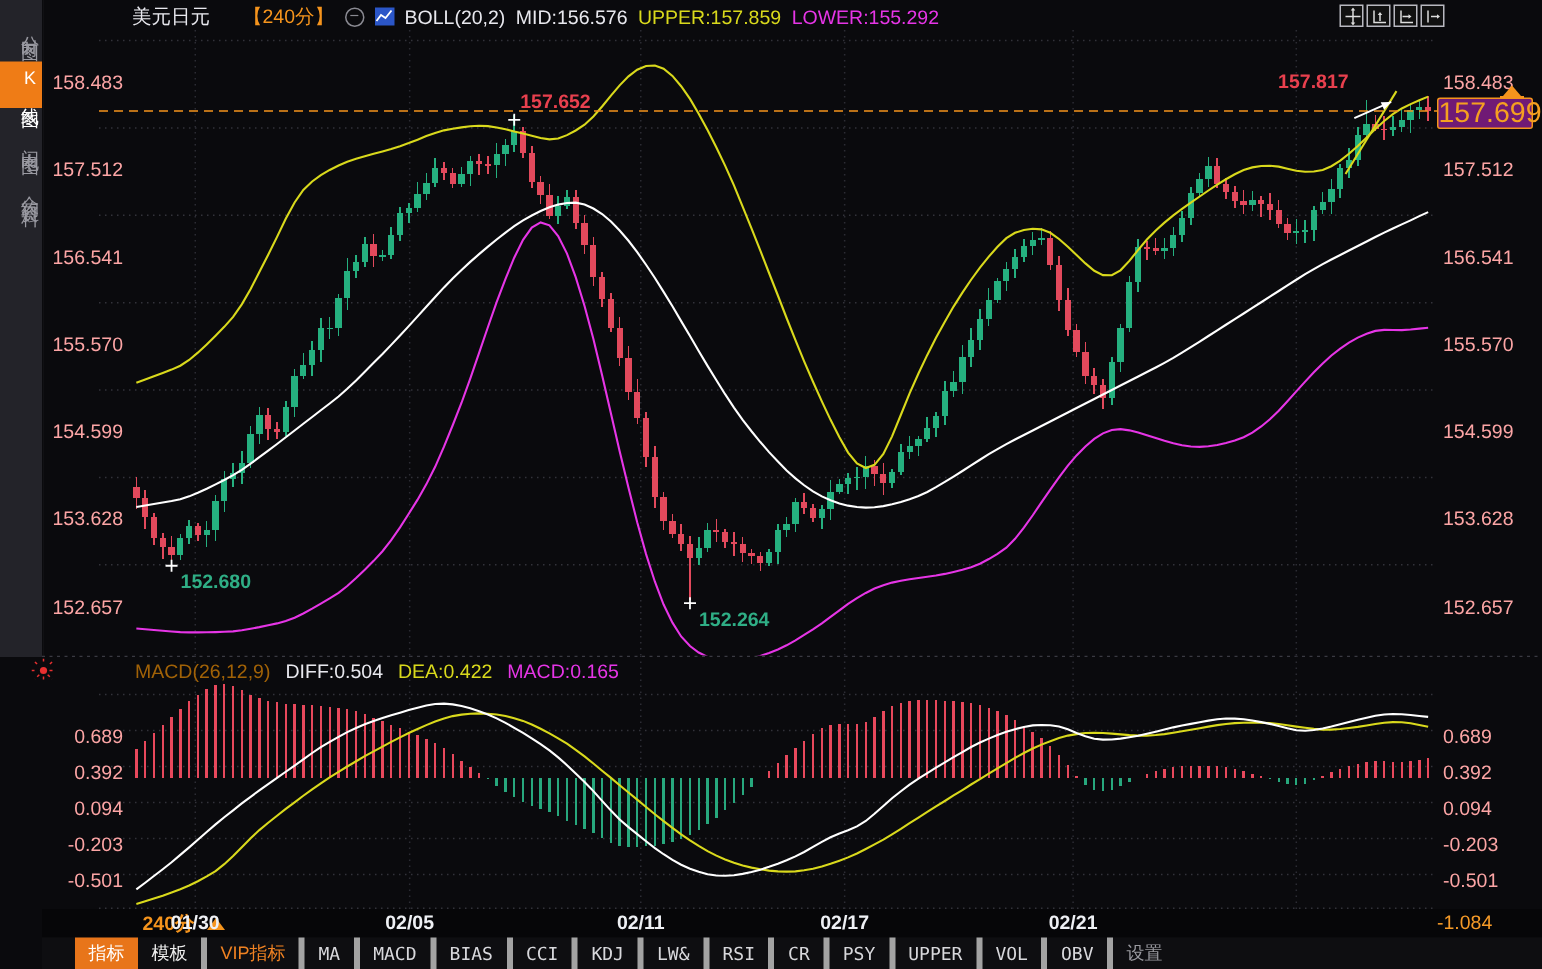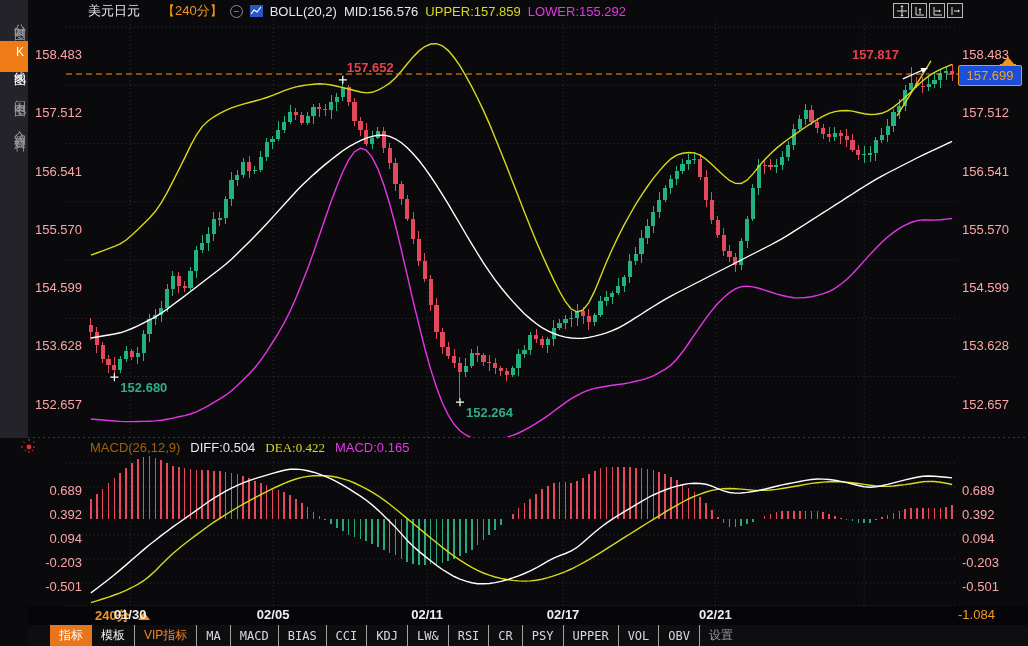--- a/index.html
+++ b/index.html
@@ -22,40 +22,40 @@
             line-height:11px;text-align:center;box-sizing:border-box;}
   .chart-ic{width:13px;height:12px;background:#2b56c8;display:inline-block;}
   
   .tr-icons{position:absolute;left:865px;top:3px;display:flex;gap:2px;z-index:5;}
   .tr-btn{width:14px;height:13px;border:1px solid #b8b8c0;background:#111;display:flex;align-items:center;justify-content:center;cursor:pointer;}
   
   .axlab{position:absolute;font-size:13px;color:#fca5a5;height:16px;line-height:16px;margin-top:28px;}
   .axlab.left{width:54px;text-align:right;left:0;}
   .axlab.right{left:934px;text-align:left;}
   
-  .price-tag{position:absolute;left:930px;width:62px;height:19px;border:1px solid #f5941d;background:#1d4ed8;
-             color:#f5a020;font-size:13px;line-height:19px;text-align:center;border-radius:2px;z-index:6;}
+  .price-tag{position:absolute;left:930px;width:62px;height:19px;border:1px solid #f5941d;background:#701a75;
+             color:#f5a020;font-size:19px;line-height:19px;text-align:center;border-radius:2px;z-index:6;}
   .tag-marker{position:absolute;left:974px;width:0;height:0;border-left:6px solid transparent;border-right:6px solid transparent;
               border-bottom:7px solid #f5941d;z-index:6;}
   .tag-marker-base{position:absolute;left:972px;width:16px;height:2px;background:#f5941d;z-index:6;}
   
   .macd-hdr{position:absolute;left:62px;top:440px;display:flex;gap:10px;font-size:13px;white-space:nowrap;z-index:5;}
-  .macd-hdr .t{color:#a16207;} .macd-hdr .diff{color:#e8e8ee;} .macd-hdr .dea{color:#d9d91c;font-family:Liberation Serif, serif;} .macd-hdr .macd{color:#e635e6;}
+  .macd-hdr .t{color:#a16207;} .macd-hdr .diff{color:#e8e8ee;} .macd-hdr .dea{color:#d9d91c;} .macd-hdr .macd{color:#e635e6;}
   .sun-ic{position:absolute;left:-7px;top:439px;width:16px;height:16px;z-index:6;}
   
   .xaxis{position:absolute;left:0;top:606px;width:1000px;height:19px;background:#060608;z-index:4;}
   .xlab{position:absolute;top:1px;color:#eef0f4;font-size:13px;font-weight:700;transform:translateX(-50%);text-align:center;}
   .time-pill{position:absolute;left:723px;top:0px;background:#000;color:#f59a28;font-size:13px;padding:2px 8px;white-space:nowrap;}
   .macd-min{position:absolute;left:930px;top:1px;color:#f59a28;font-size:13px;}
   .period-lbl{position:absolute;left:67px;top:1px;color:#f5941d;font-size:13px;font-weight:700;display:flex;align-items:center;gap:8px;cursor:pointer;}
   .tri-up{width:0;height:0;border-left:6px solid transparent;border-right:6px solid transparent;border-bottom:8px solid #f5941d;display:inline-block;}
   
   .footer{position:absolute;left:0px;top:625px;width:1000px;height:21px;background:#0e0e11;display:flex;align-items:stretch;z-index:5;}
   .footer .pad{width:22px;}
-  .tab{display:flex;align-items:center;padding:0 9px;border-left:1px solid #a3a3a3;color:#d8d8dc;
+  .tab{display:flex;align-items:center;padding:0 9px;border-left:4px solid #a3a3a3;color:#d8d8dc;
        font-family:"DejaVu Sans Mono","Liberation Mono",monospace;font-size:12px;cursor:pointer;white-space:nowrap;}
   .tab.active{background:#e8751a;color:#fff;border-left:none;font-family:"Liberation Sans",sans-serif;}
   .tab.plain{color:#f0f0f0;border-left:none;font-family:"Liberation Sans",sans-serif;}
   .tab.vip{color:#f08222;font-family:"Liberation Sans",sans-serif;}
   .tab.dim{color:#9a9aa0;font-family:"Liberation Sans",sans-serif;}
 </style>
 </head>
 <body>
 
 <div class="screen">

